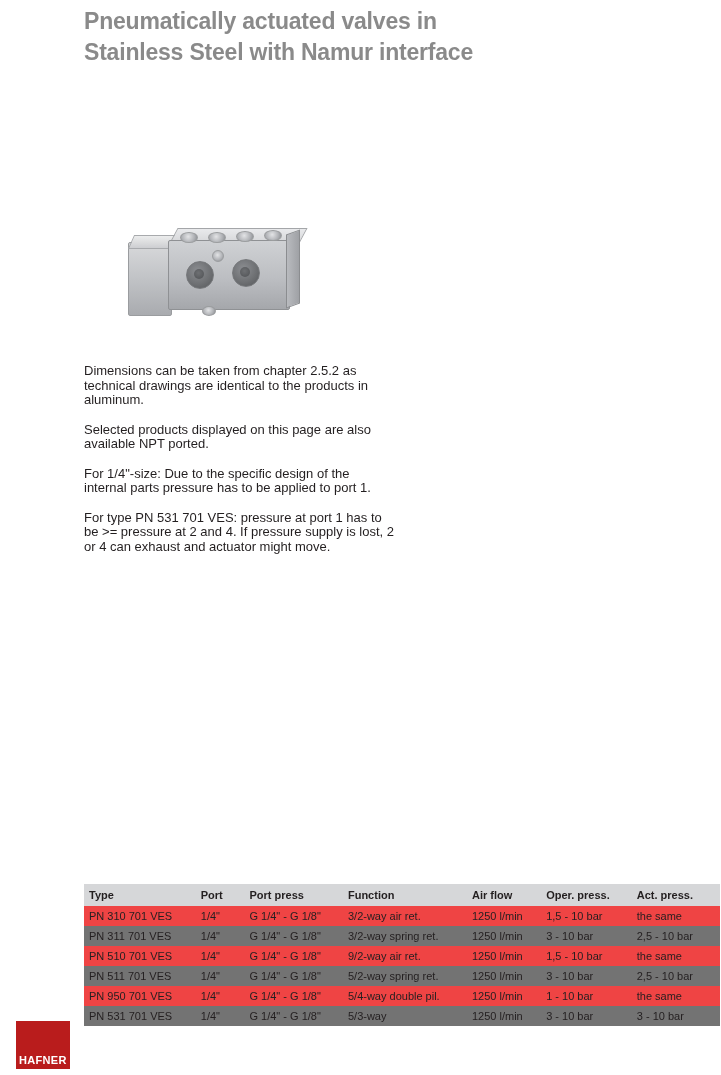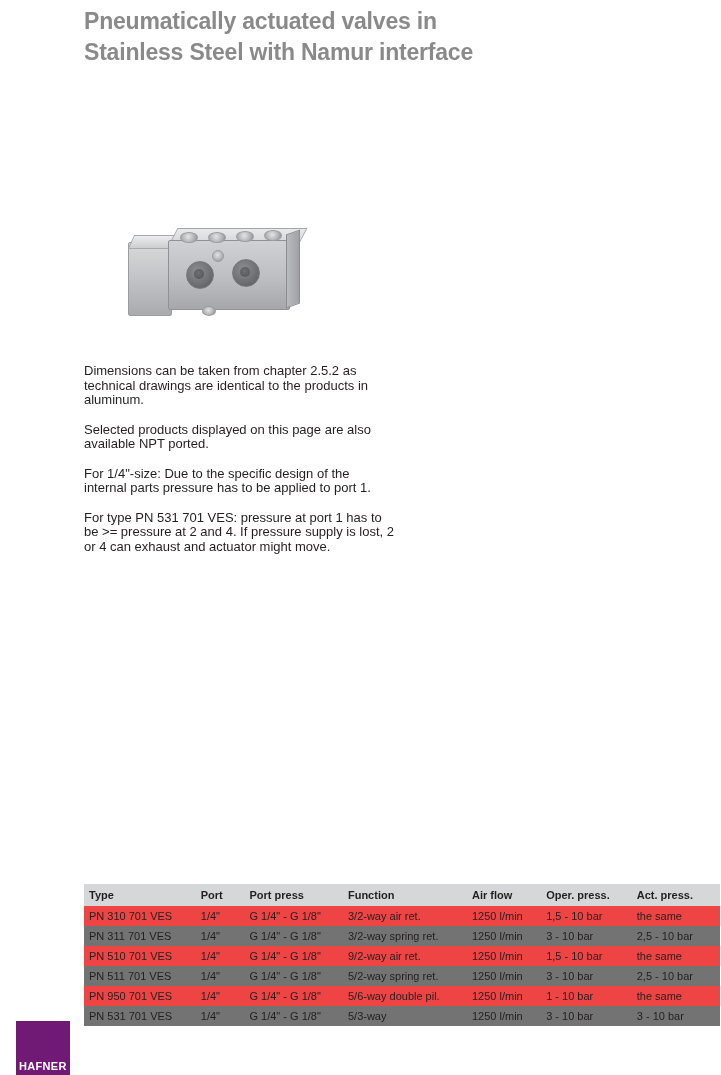--- a/index.html
+++ b/index.html
@@ -159,22 +159,22 @@
   .col-airflow   { width: 72px; }
   .col-oper      { width: 90px; }
   .col-act       { width: 90px; }
 
   
   .footer-logo {
     position: absolute;
     left: 16px;
     top: 1021px;
     width: 54px;
-    height: 54px;
-    background: #701a75;
+    height: 48px;
+    background: #b91c1c;
   }
   .footer-logo .logo-text {
     position: absolute;
     left: 3px;
     bottom: 3px;
     color: #ffffff;
     font-size: 11px;
     font-weight: bold;
     letter-spacing: 0.3px;
   }
@@ -262,21 +262,21 @@
         <td class="col-port">G 1/4" - G 1/8"</td>
         <td class="col-function">5/2-way spring ret.</td>
         <td class="col-airflow">1250 l/min</td>
         <td class="col-oper">3 - 10 bar</td>
         <td class="col-act">2,5 - 10 bar</td>
       </tr>
       <tr class="odd">
         <td class="col-type">PN 950 701 VES</td>
         <td class="col-namur">1/4"</td>
         <td class="col-port">G 1/4" - G 1/8"</td>
-        <td class="col-function">5/6-way double pil.</td>
+        <td class="col-function">5/4-way double pil.</td>
         <td class="col-airflow">1250 l/min</td>
         <td class="col-oper">1 - 10 bar</td>
         <td class="col-act">the same</td>
       </tr>
       <tr class="even">
         <td class="col-type">PN 531 701 VES</td>
         <td class="col-namur">1/4"</td>
         <td class="col-port">G 1/4" - G 1/8"</td>
         <td class="col-function">5/3-way</td>
         <td class="col-airflow">1250 l/min</td>

